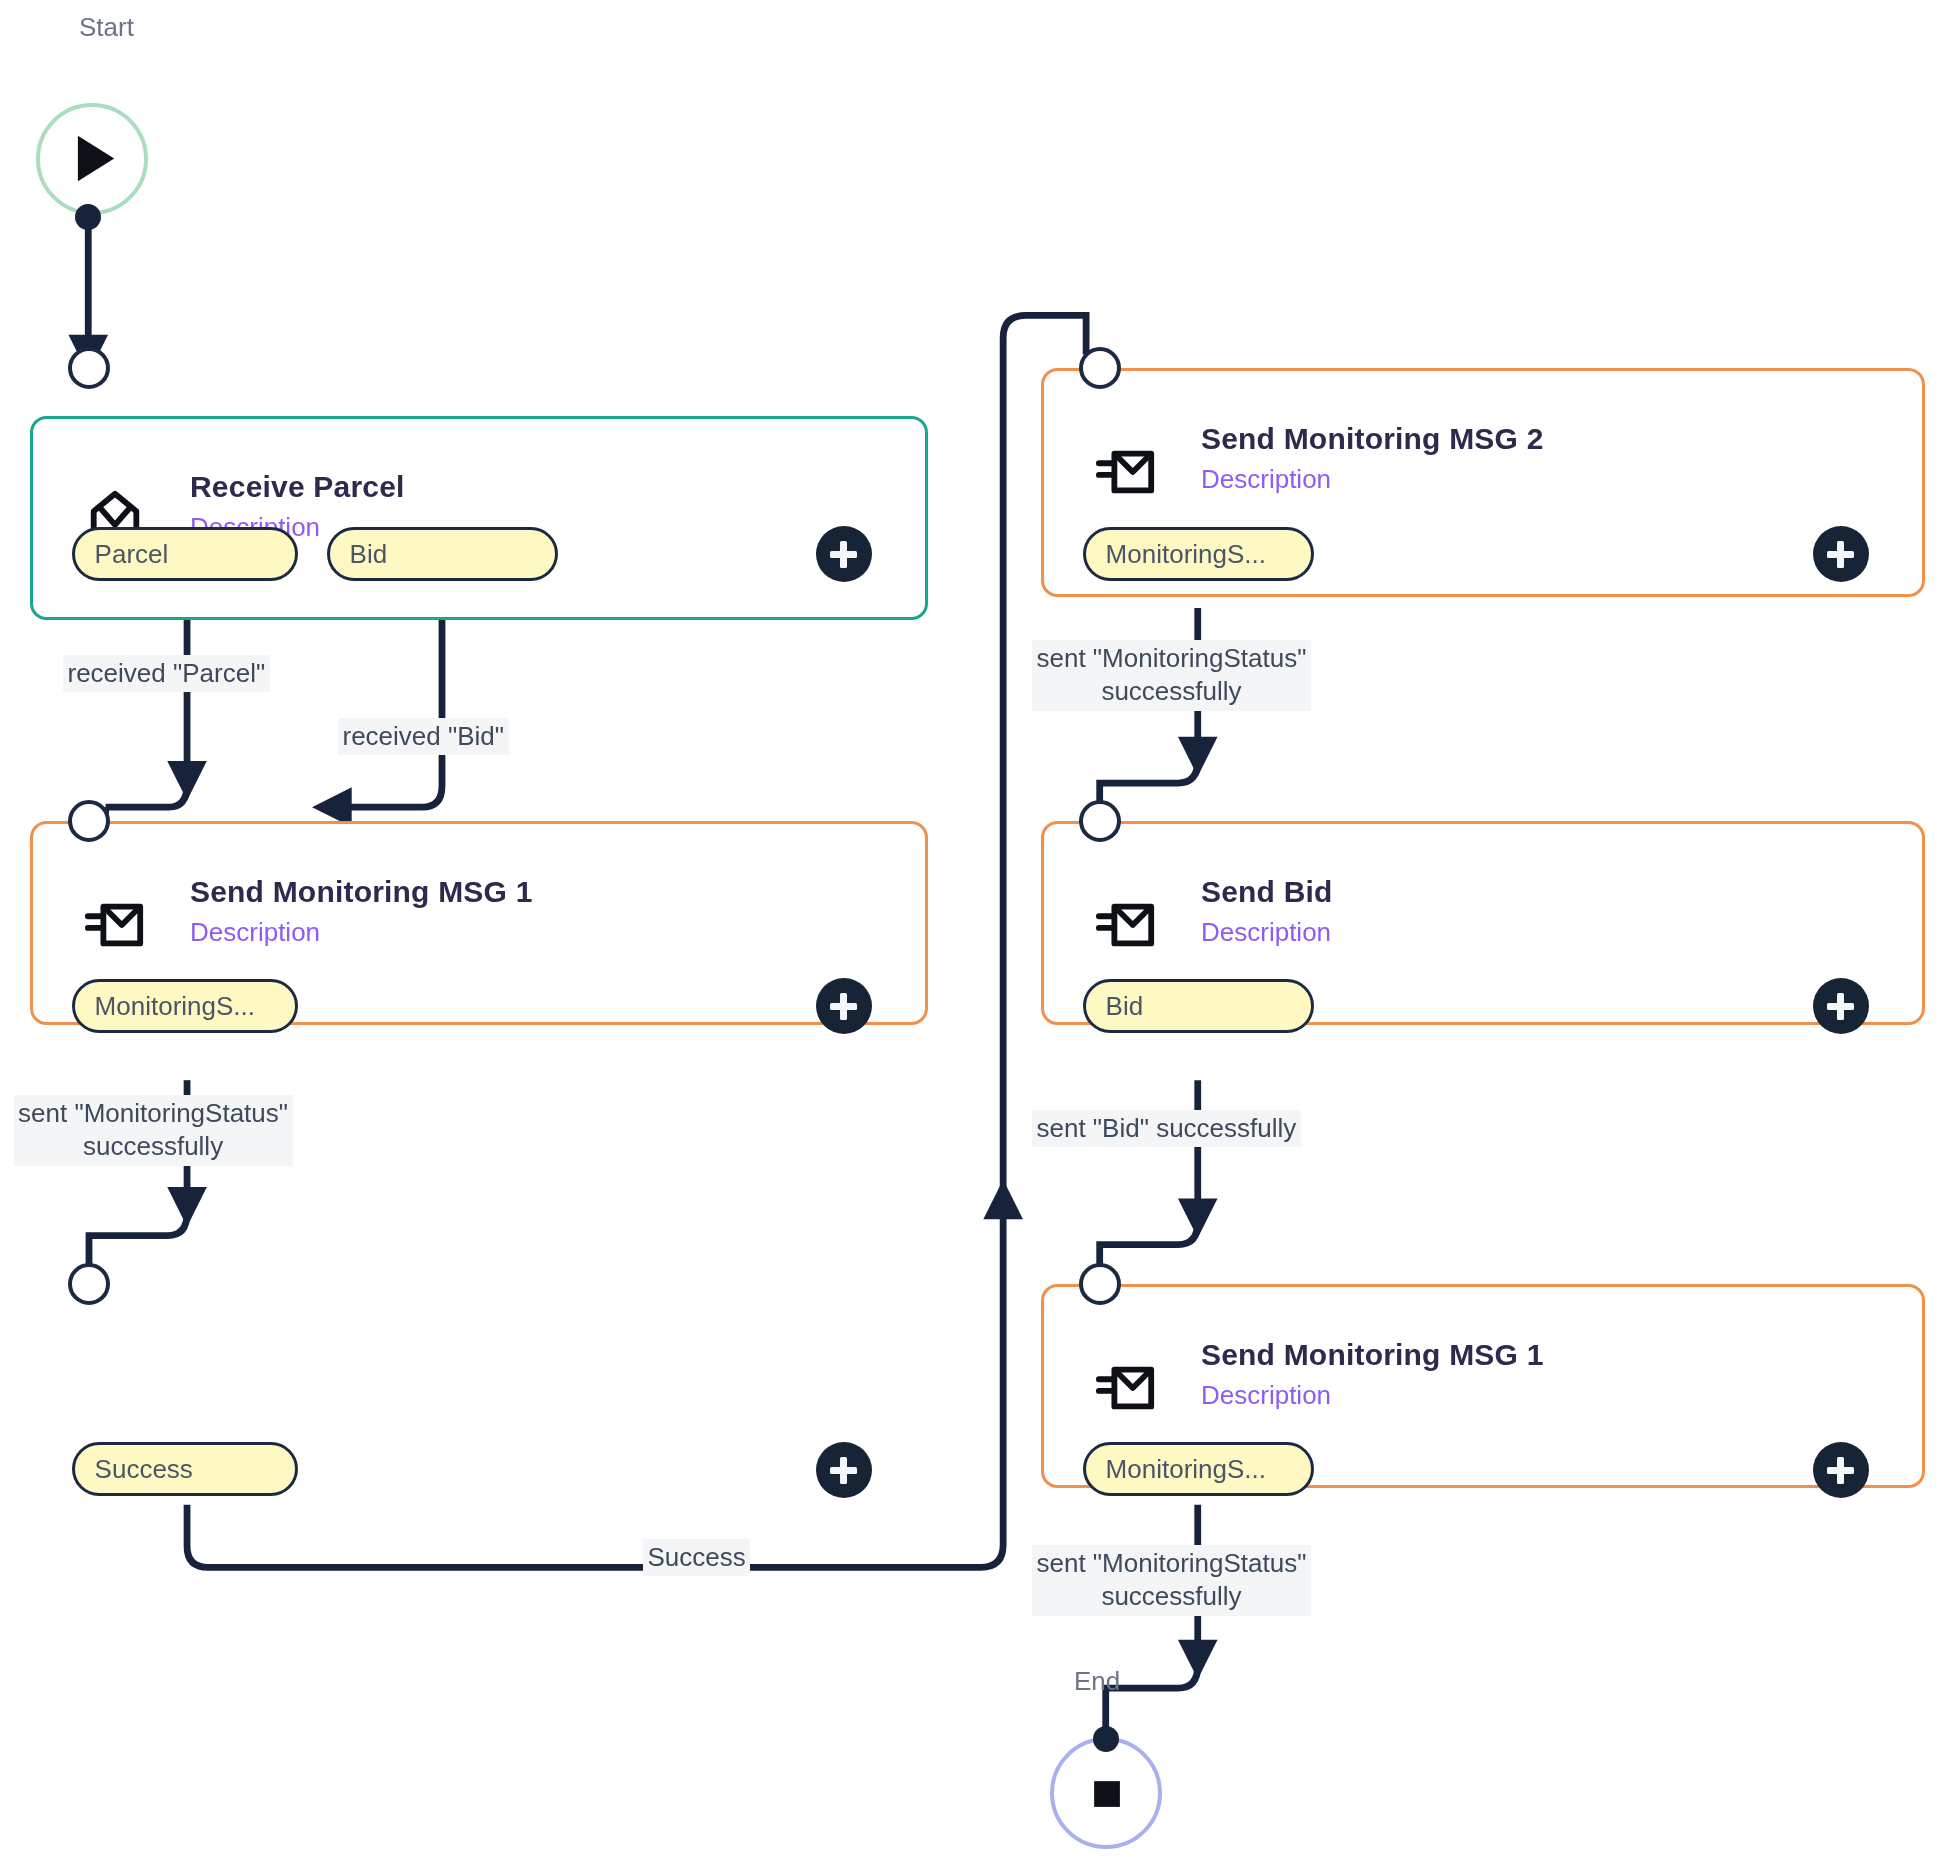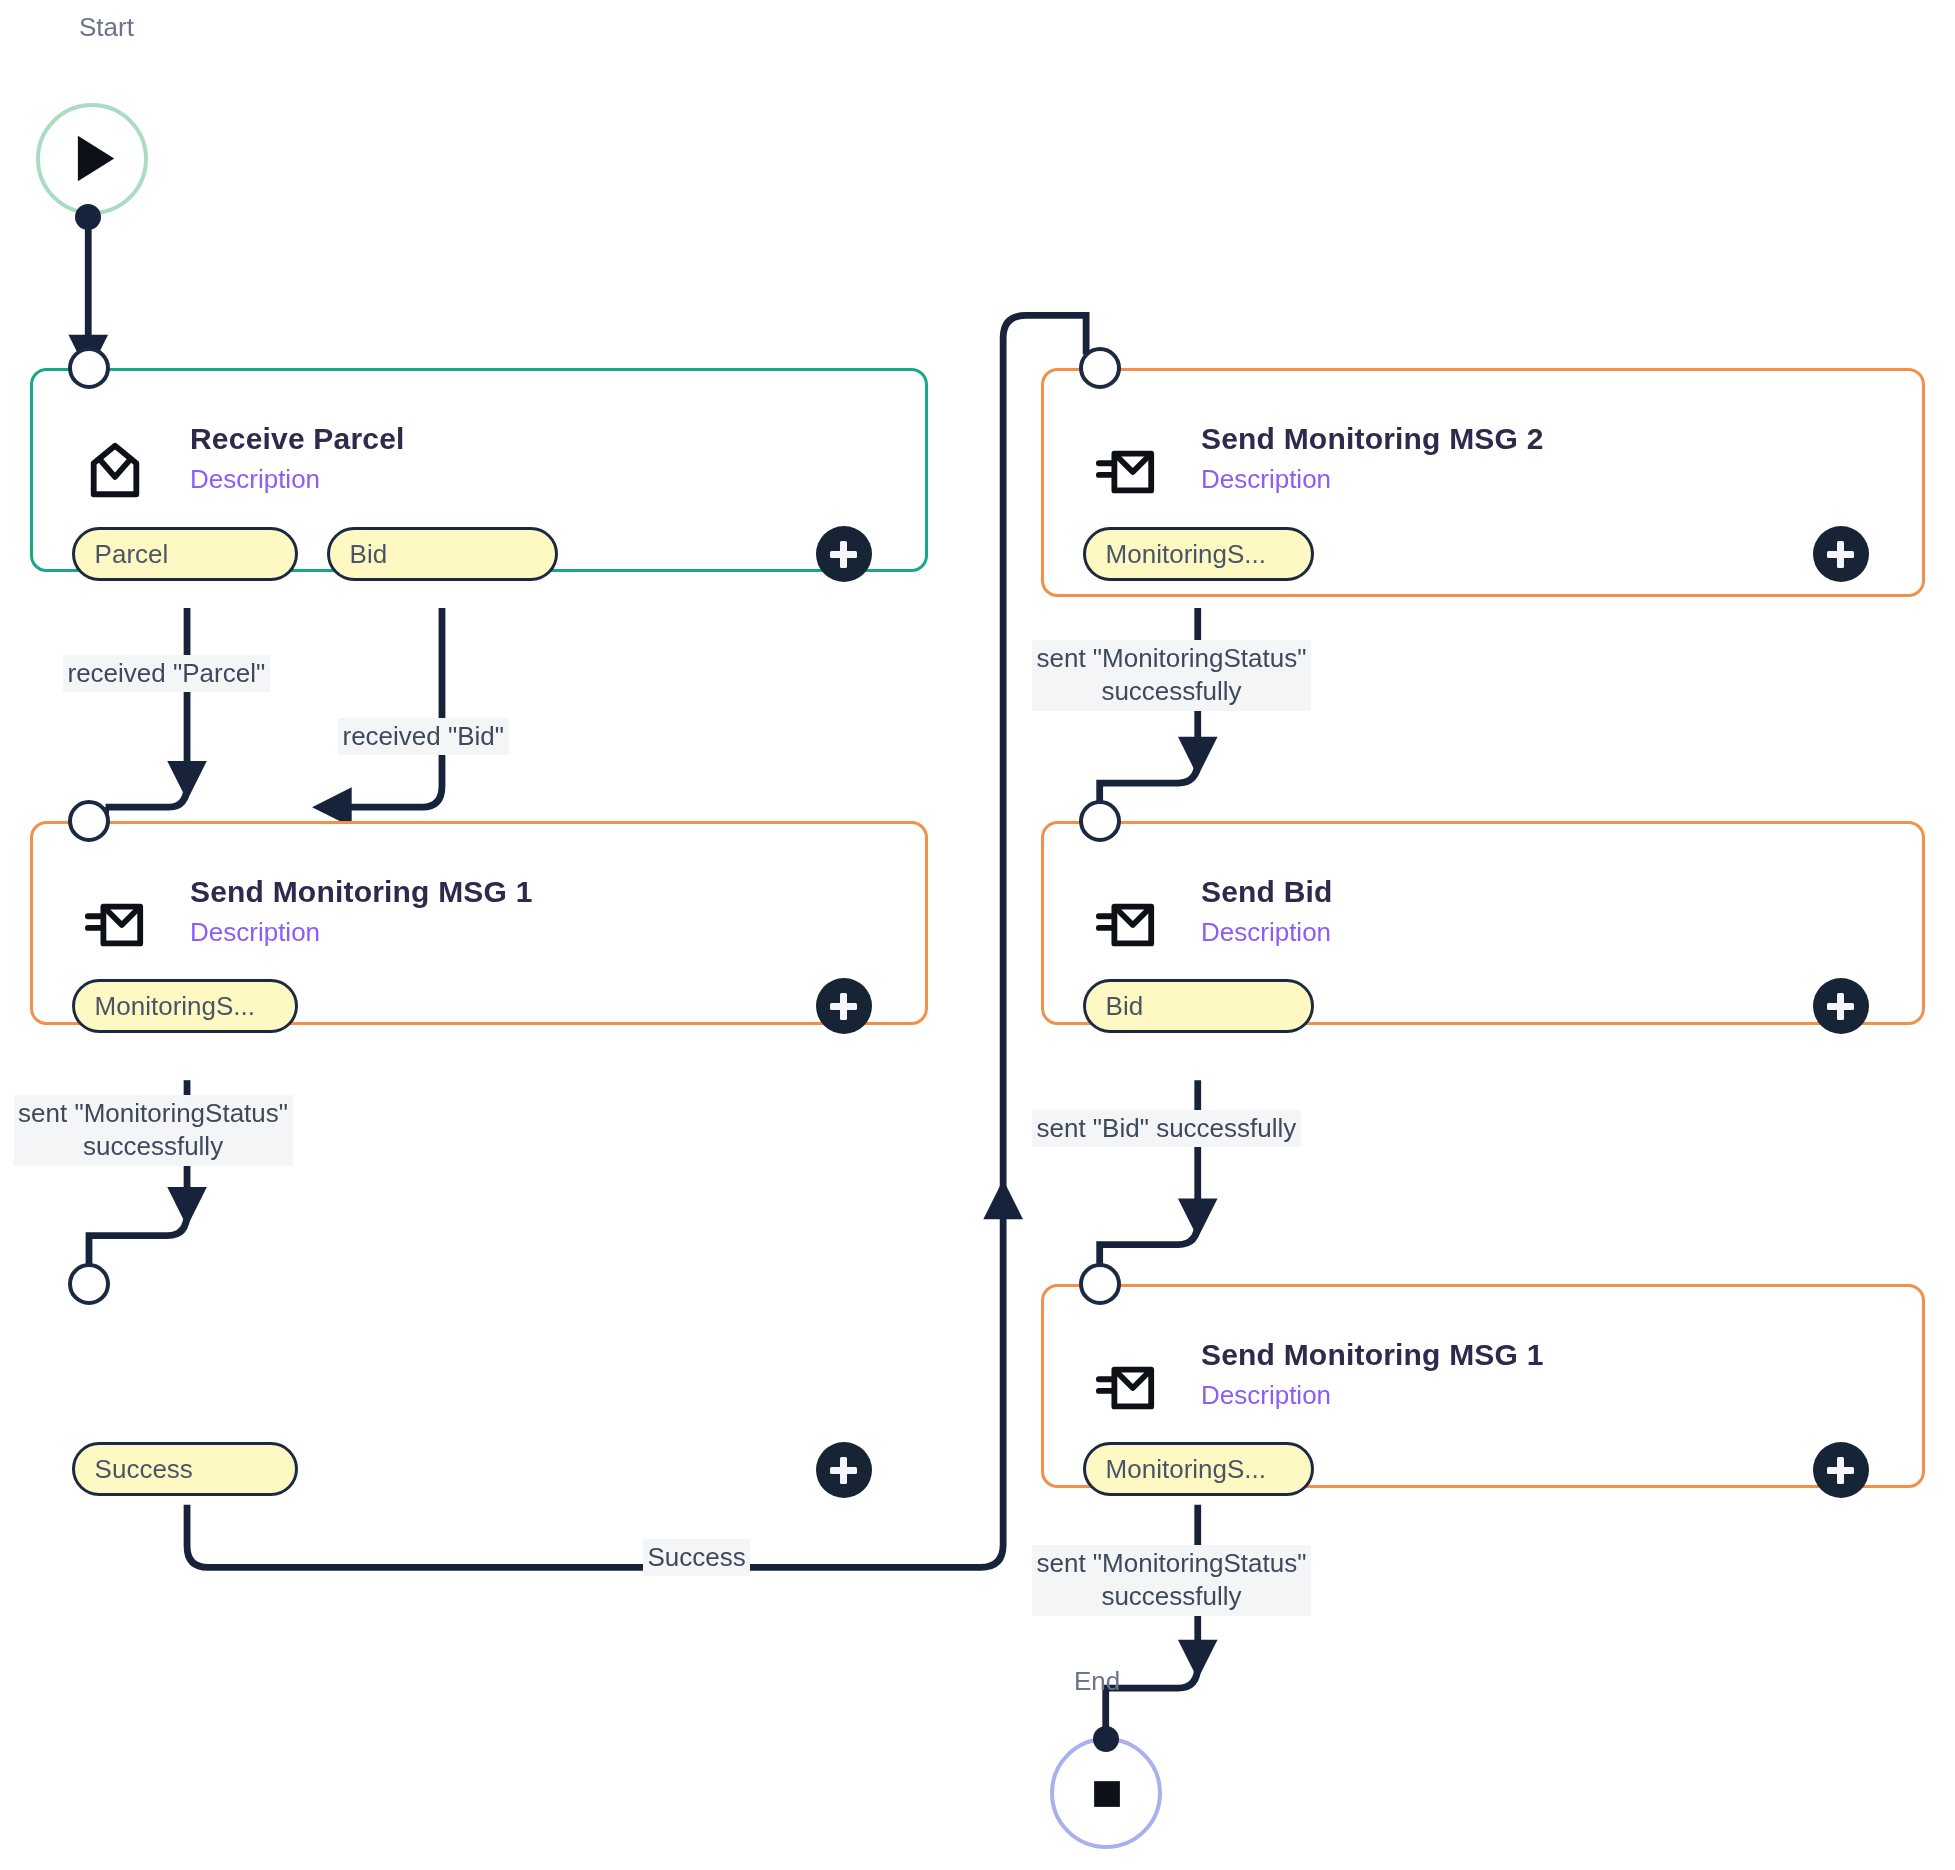--- a/index.html
+++ b/index.html
@@ -6,21 +6,21 @@
   body{
     font-family:"Liberation Sans","DejaVu Sans",sans-serif;
     width:1955px;height:1870px;position:relative;overflow:hidden;
     -webkit-font-smoothing:antialiased;
   }
   #canvas{position:absolute;inset:0;width:1955px;height:1870px;}
   svg.wires{position:absolute;left:0;top:0;width:1955px;height:1870px;pointer-events:none;}
 
   
   .node{position:absolute;box-sizing:border-box;border-radius:16.6px;border:3.8px solid #cccccc;background:#ffffff;}
-  .node.teal  {border-color:#18a68c;}
+  .node.teal  {border-color:#18a68c;margin-top:48px;}
   .node.orange{border-color:#f0904a;}
   .node.blue  {border-color:#9aa6ea;}
 
   .node .glyph{position:absolute;left:51px;top:69px;width:62px;height:62px;}
   .node .titles{position:absolute;left:157px;top:51px;}
   .node .title{font-size:30px;font-weight:bold;color:#2e2a4e;letter-spacing:0.2px;line-height:1.15;white-space:nowrap;}
   .node .subtitle{font-size:26px;color:#8b5cf6;line-height:1.25;margin-top:6.8px;white-space:nowrap;}
 
   
   .port{position:absolute;box-sizing:border-box;height:54px;border:3.8px solid #1b2a42;border-radius:27px;

